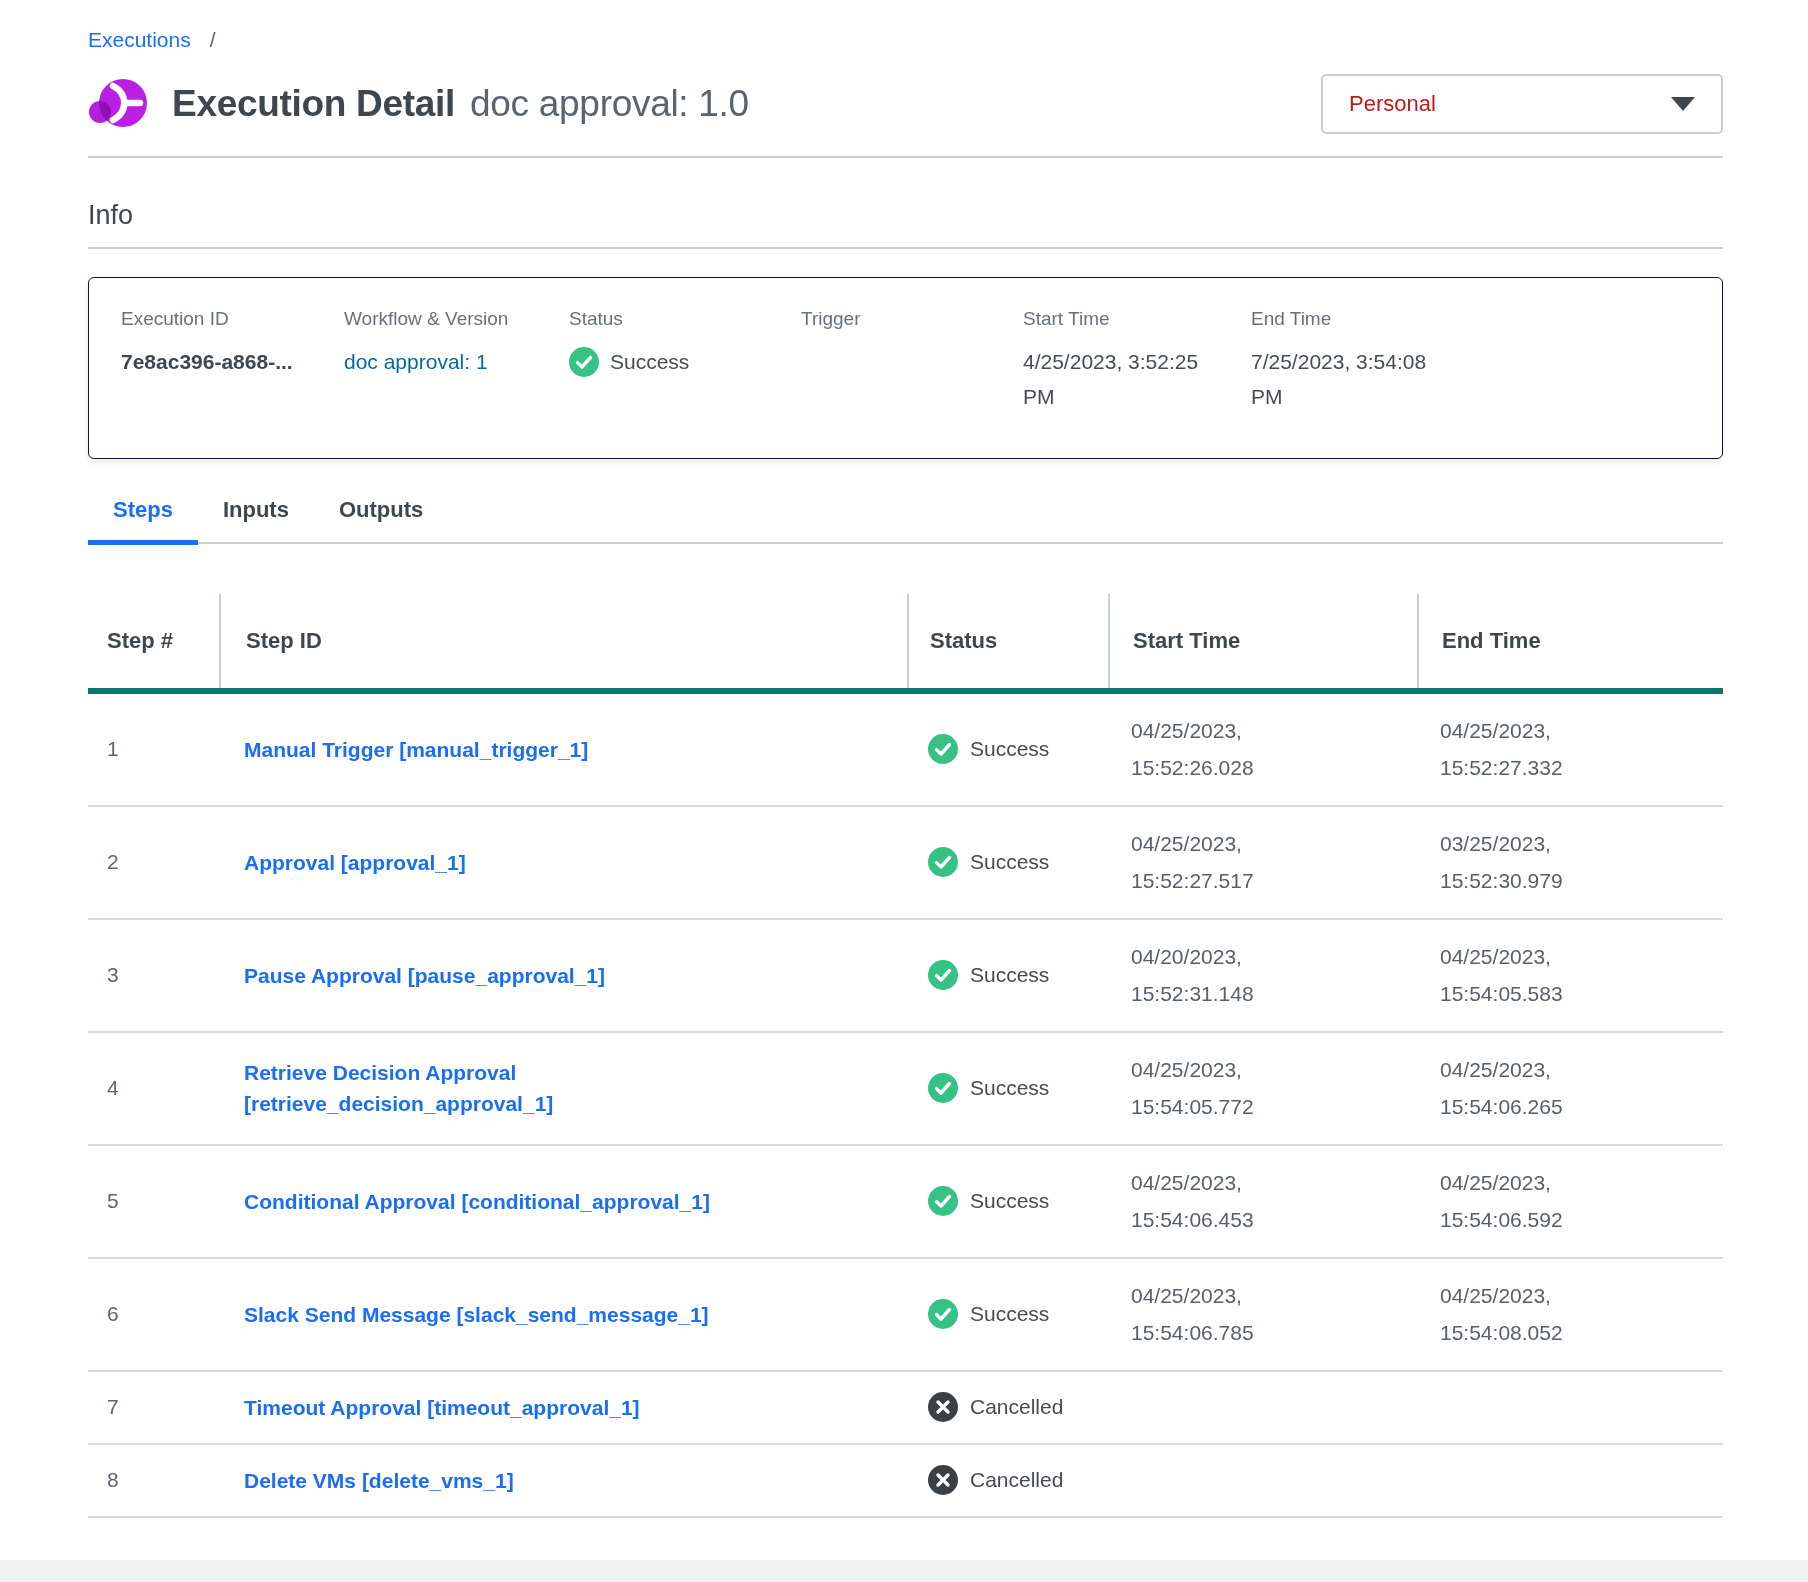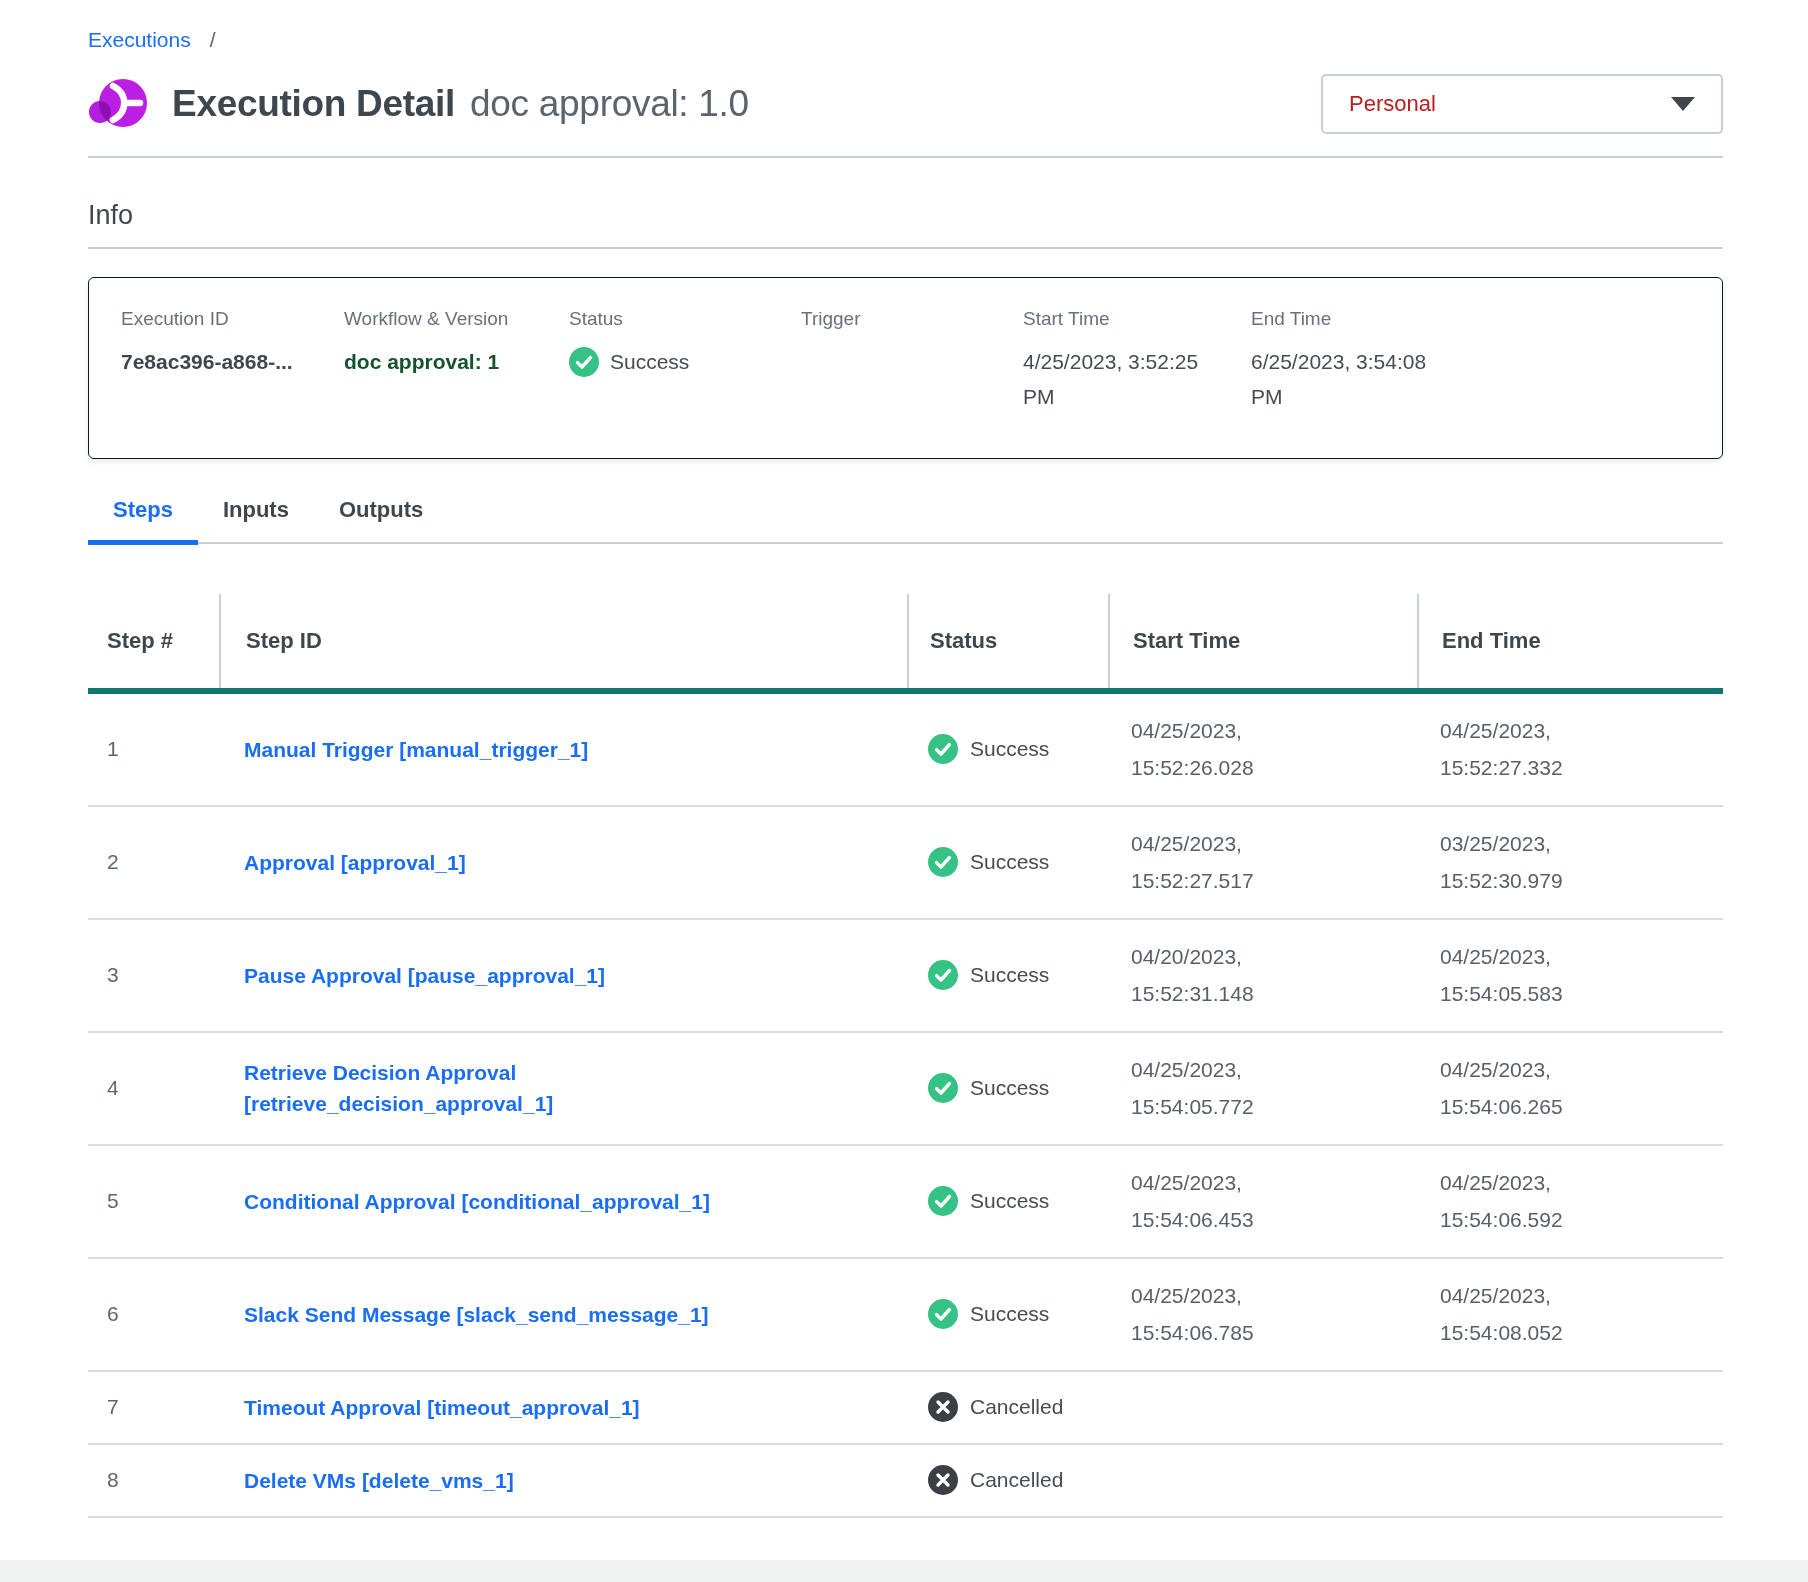--- a/index.html
+++ b/index.html
@@ -45,21 +45,21 @@
     padding:30px 0 44px 32px; display:flex; min-height:148px; background:#fff;
   }
   .info-field { flex:0 0 auto; }
   .info-field.f1 { width:223px; } .info-field.f2 { width:225px; }
   .info-field.f3 { width:232px; } .info-field.f4 { width:222px; }
   .info-field.f5 { width:228px; } .info-field.f6 { width:250px; }
   .info-label { font-size:19px; color:#67717d; margin-bottom:14px; }
   .info-value { font-size:21px; color:#454c54; line-height:35px; }
   .info-value.id { font-weight:700; color:#3f474e; }
   .info-value.time { max-width:198px; }
-  .info-value a { color:#14532d; font-weight:700; text-decoration:none; cursor:pointer; }
+  .info-value a { color:#0369a1; font-weight:400; text-decoration:none; cursor:pointer; }
   .status-inline { display:flex; align-items:center; gap:11px; }
 
   
   .tabs { margin-top:38px; display:flex; border-bottom:2px solid #c9ced4; }
   .tab {
     padding:0 25px 17px; font-size:22px; font-weight:600; color:#3f474e;
     border-bottom:5px solid transparent; margin-bottom:-3.5px; cursor:pointer;
   }
   .tab.active { color:#1a6ef5; border-bottom-color:#1a6ef5; }
 
@@ -156,21 +156,21 @@
     <div class="info-field f4">
       <div class="info-label">Trigger</div>
       <div class="info-value"></div>
     </div>
     <div class="info-field f5">
       <div class="info-label">Start Time</div>
       <div class="info-value time">4/25/2023, 3:52:25 PM</div>
     </div>
     <div class="info-field f6">
       <div class="info-label">End Time</div>
-      <div class="info-value time">6/25/2023, 3:54:08 PM</div>
+      <div class="info-value time">7/25/2023, 3:54:08 PM</div>
     </div>
   </div>
 
   <div class="tabs">
     <div class="tab active">Steps</div>
     <div class="tab">Inputs</div>
     <div class="tab">Outputs</div>
   </div>
 
   <div class="steps-table">

